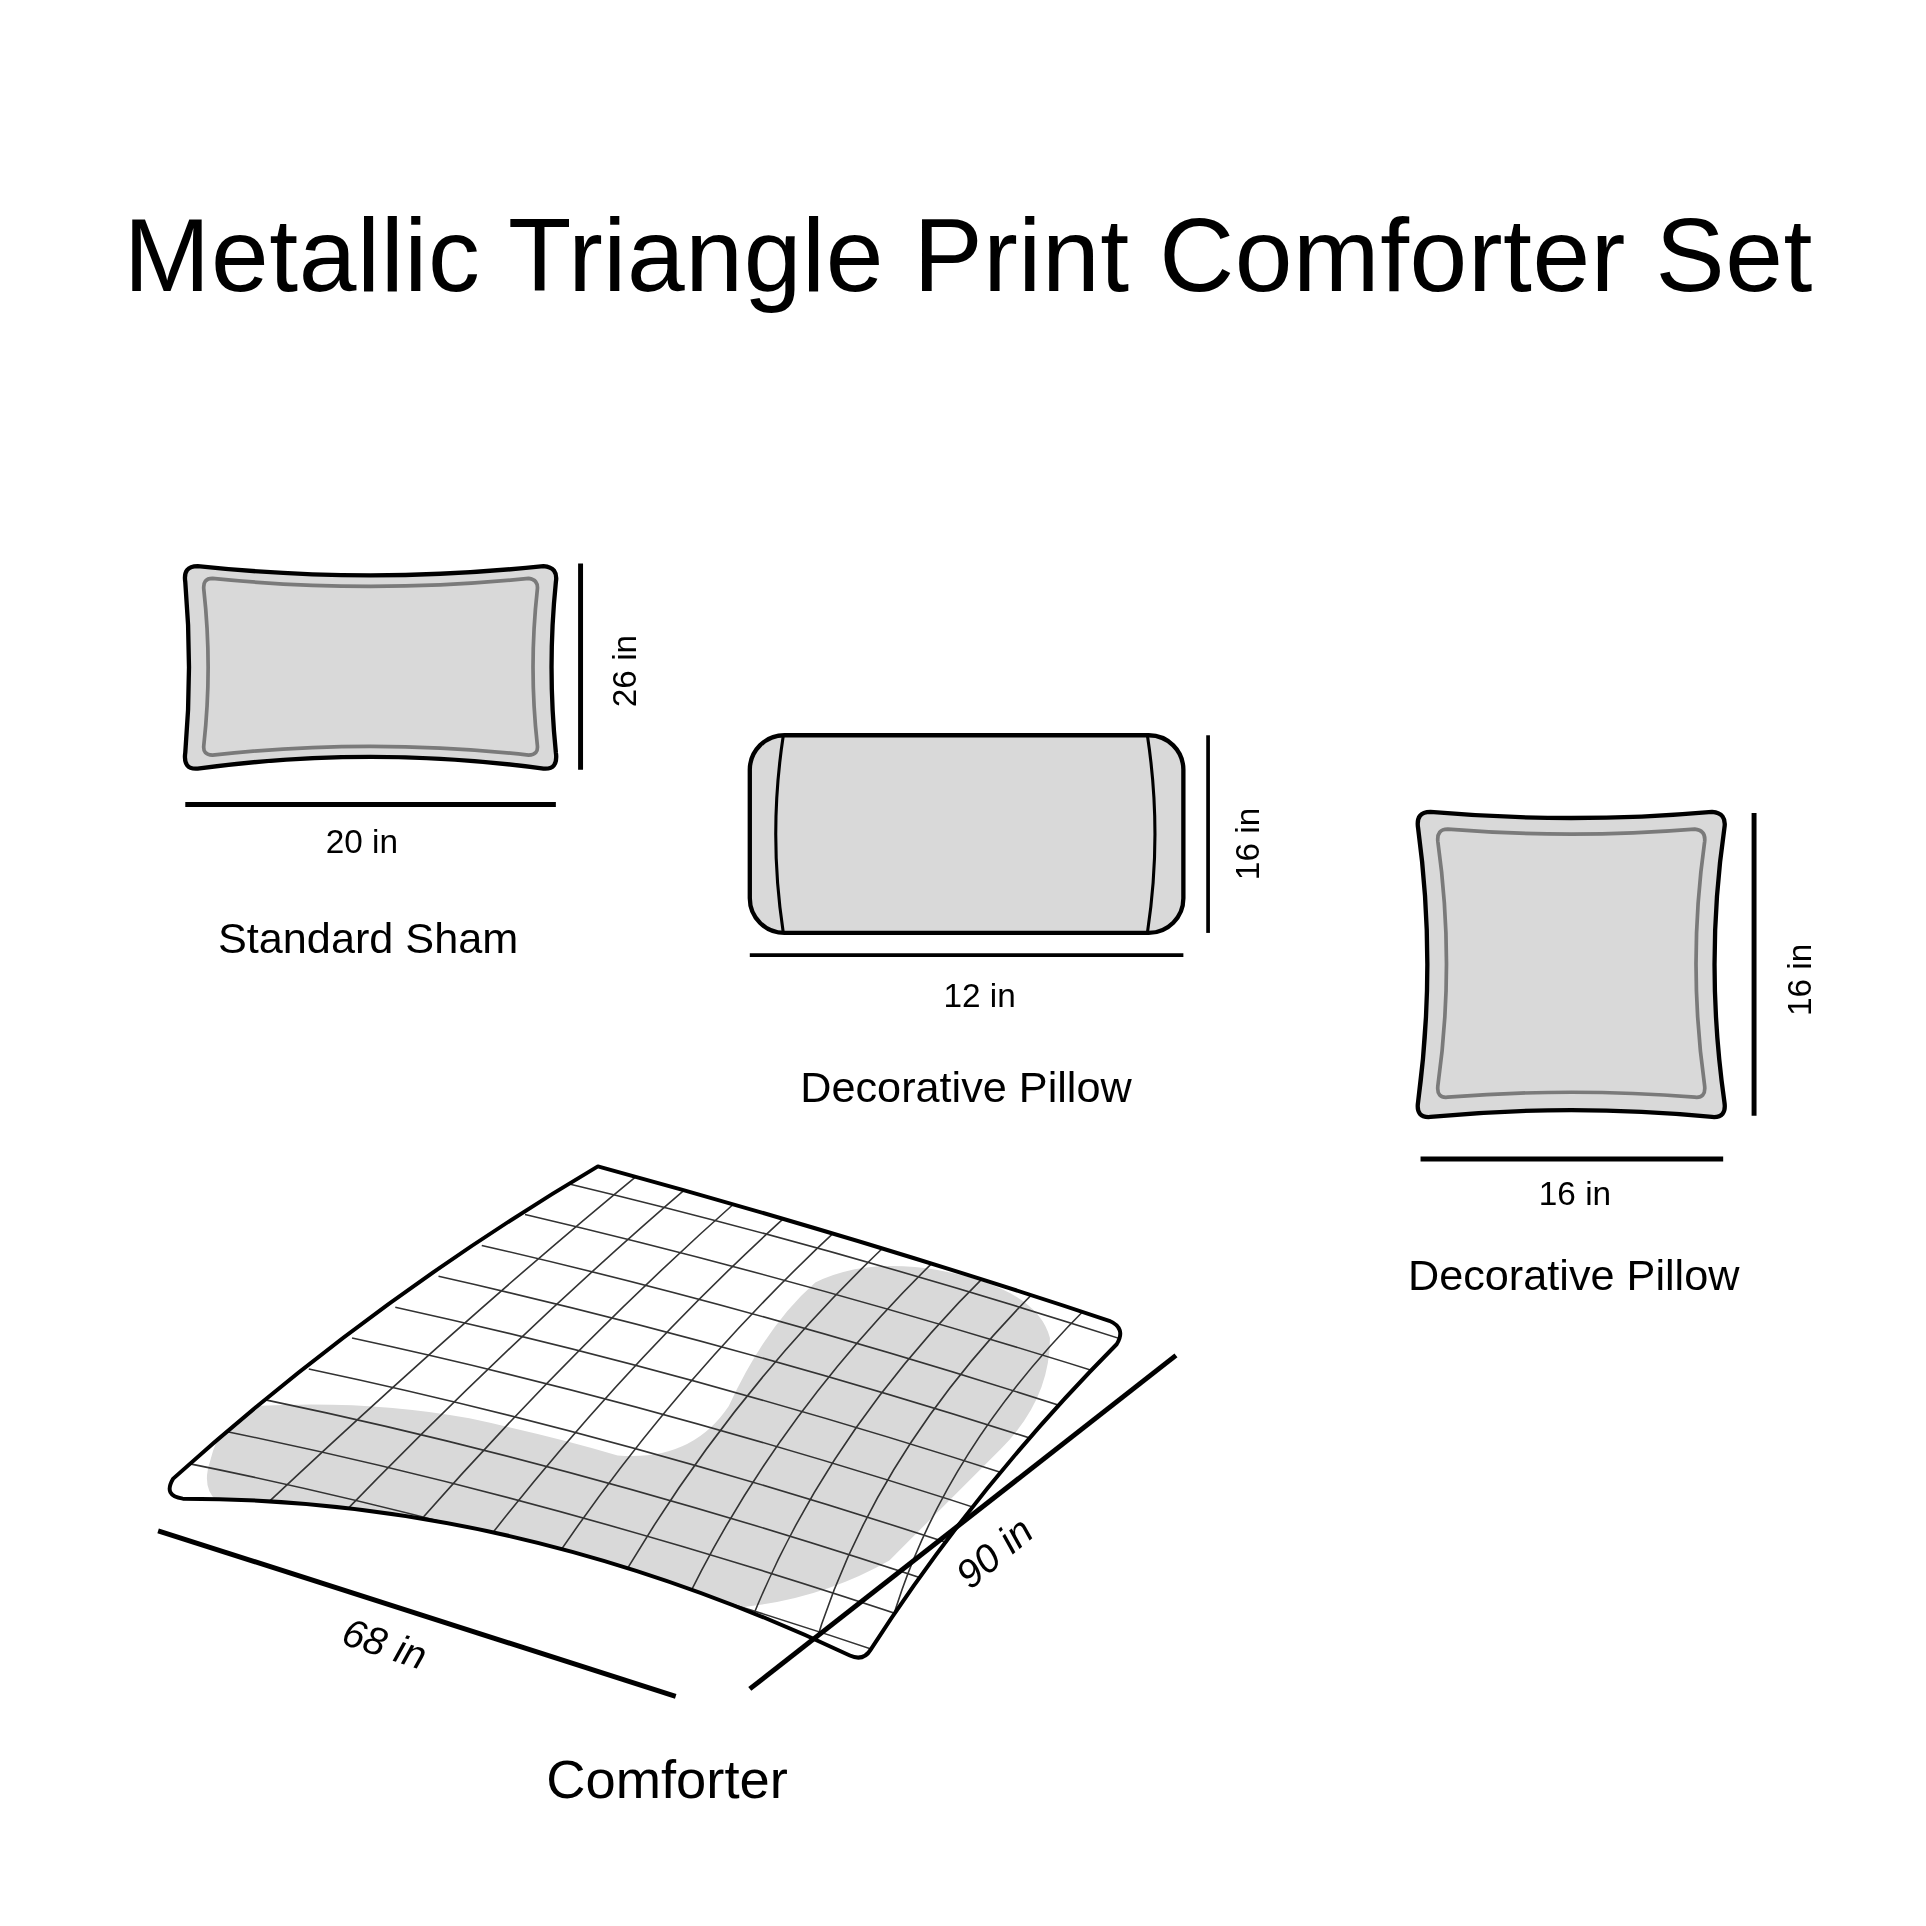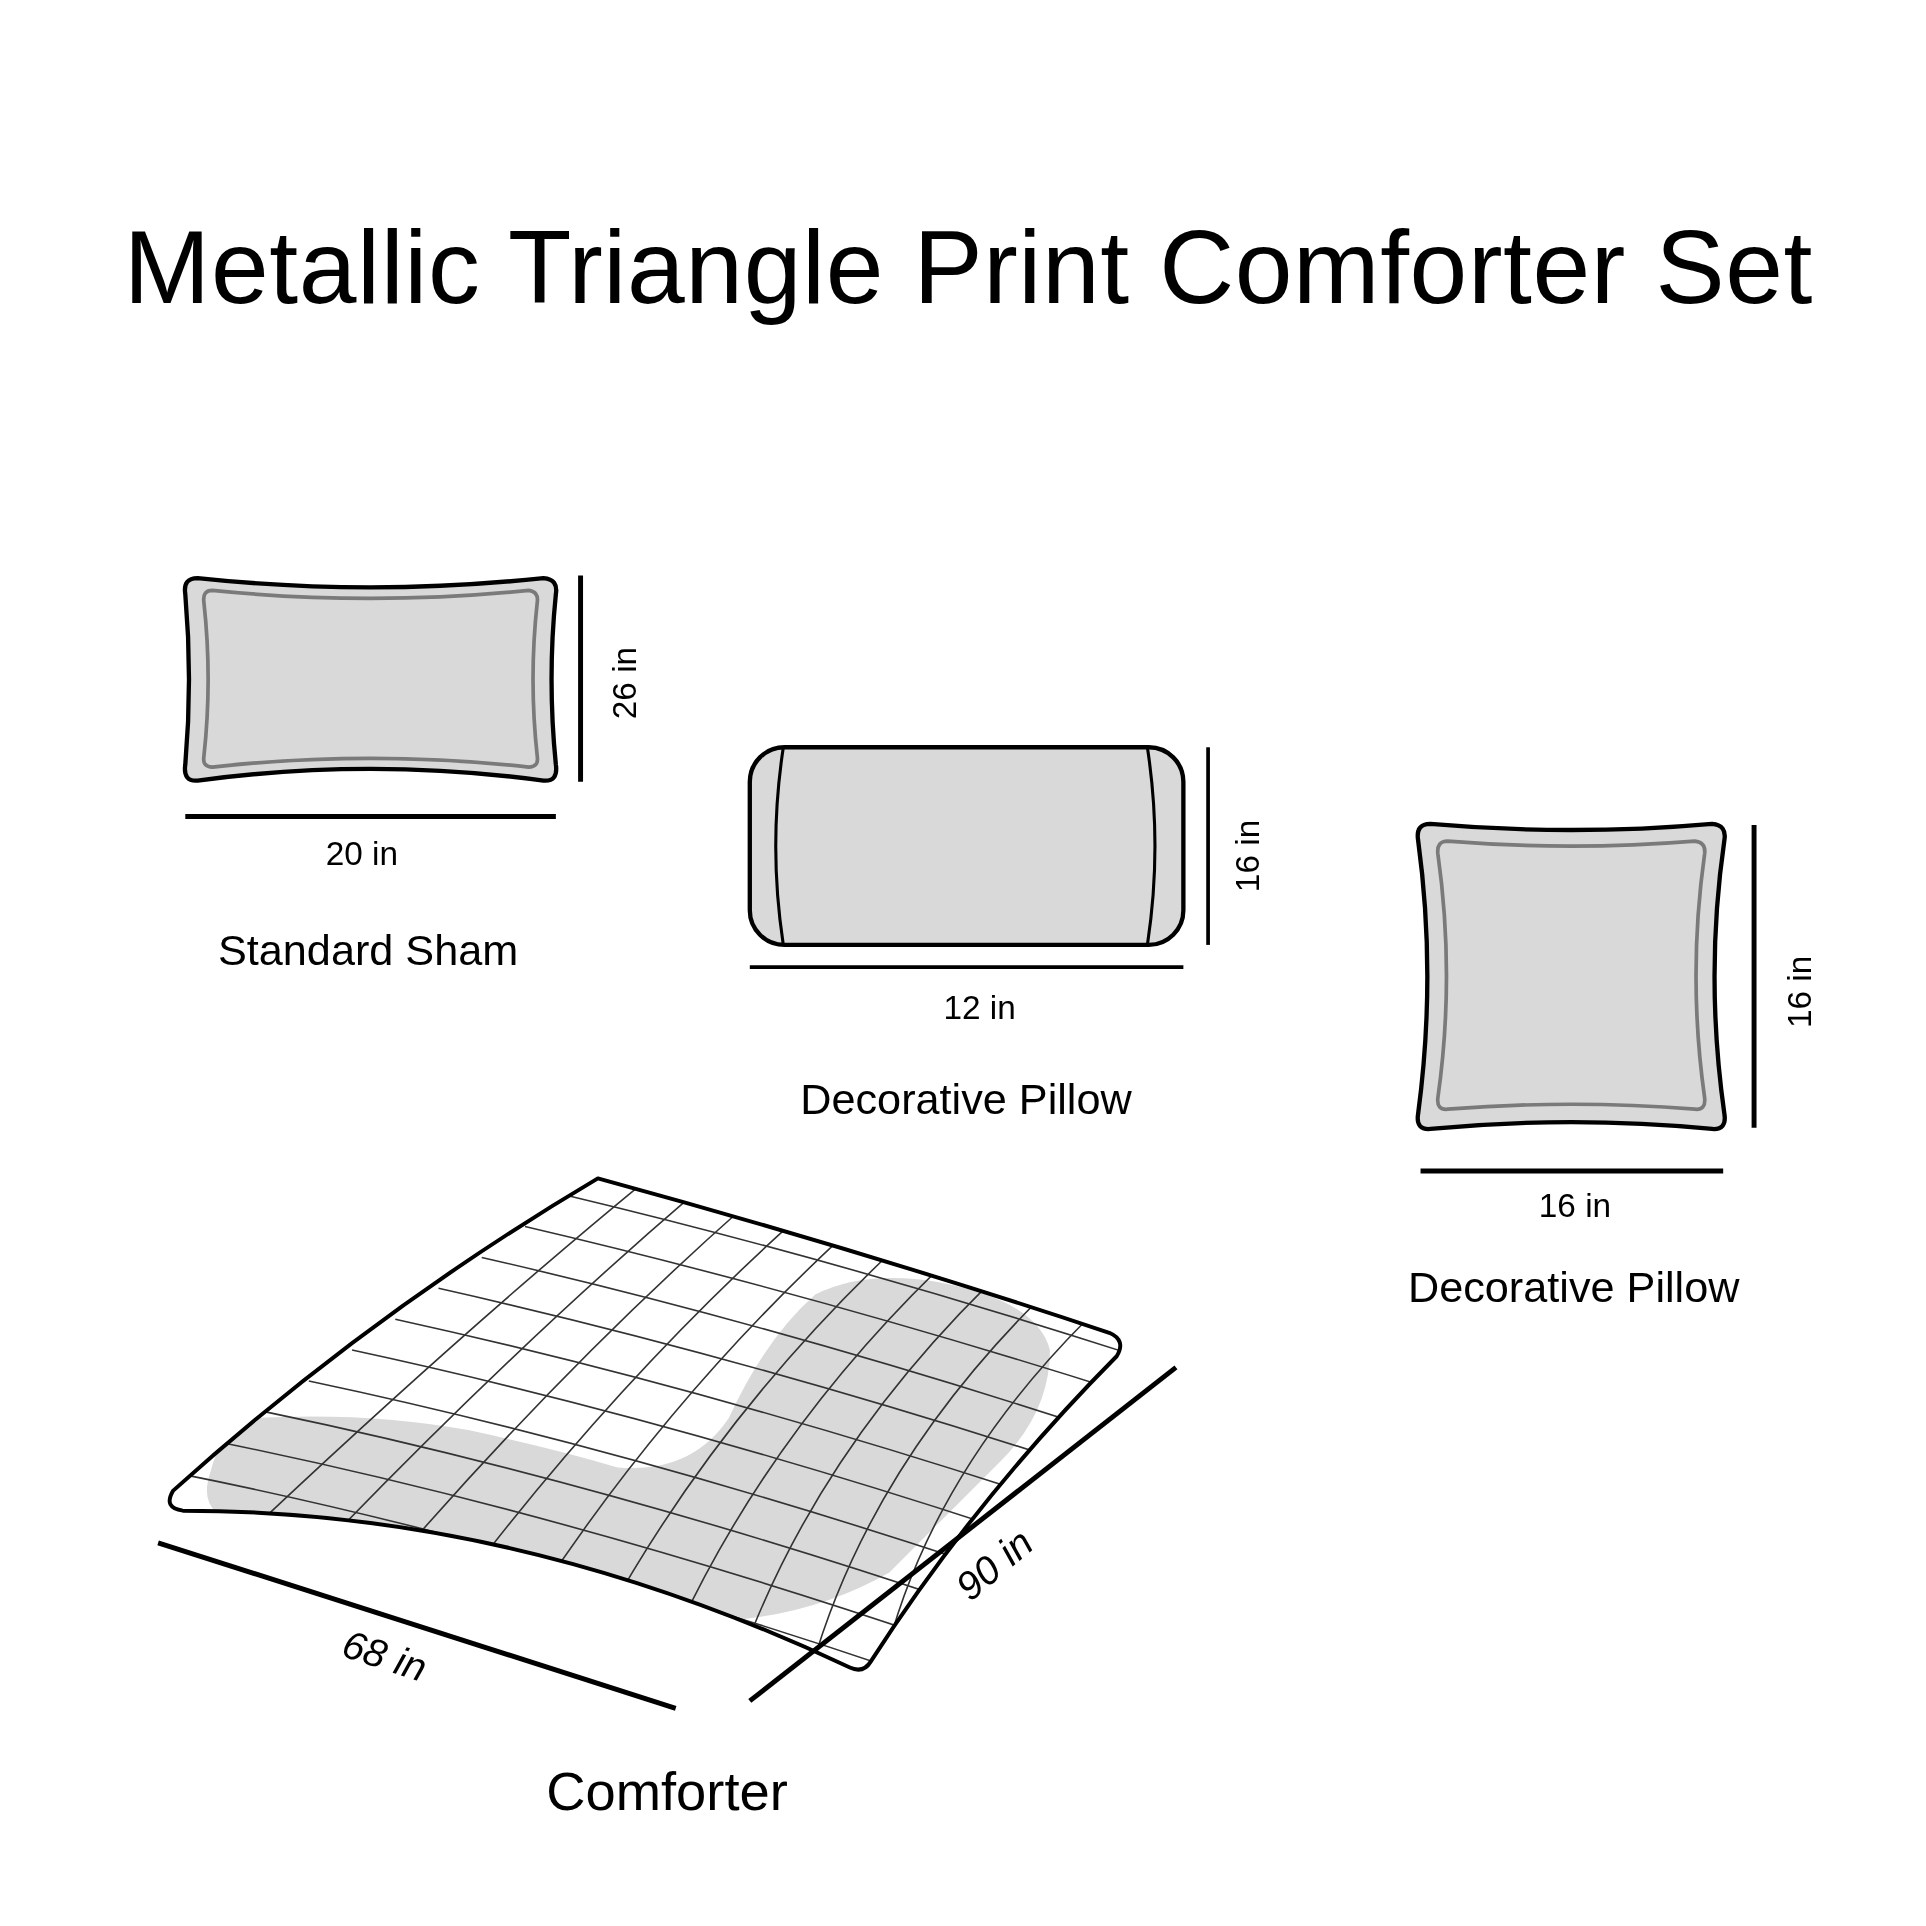--- a/index.html
+++ b/index.html
@@ -1,17 +1,17 @@
 <!DOCTYPE html>
 <html><head>
 <meta charset="utf-8">
 <style>
   html, body { margin:0; padding:0; background:#ffffff; }
   body { width:1927px; height:1927px; overflow:hidden; }
-  #stage { position:absolute; left:0; top:16px; width:1927px; height:1528px; }
+  #stage { position:absolute; left:0; top:4px; width:1927px; height:1528px; }
   svg text { font-family: "Liberation Sans", "DejaVu Sans", sans-serif; fill:#000; }
   .title { font-size:84px; letter-spacing:0.5px; }
   .dim { font-size:27px; }
   .label { font-size:35px; }
   .comf-label { font-size:44px; }
   .dimline { stroke:#000; stroke-width:4; }
   .dimline-thin { stroke:#000; stroke-width:3; }
   .outline { fill:#d9d9d9; stroke:#000; stroke-width:3.5; stroke-linejoin:round; }
   .inner { fill:none; stroke:#7a7a7a; stroke-width:3; }
   .seam { fill:none; stroke:#000; stroke-width:2.5; }

